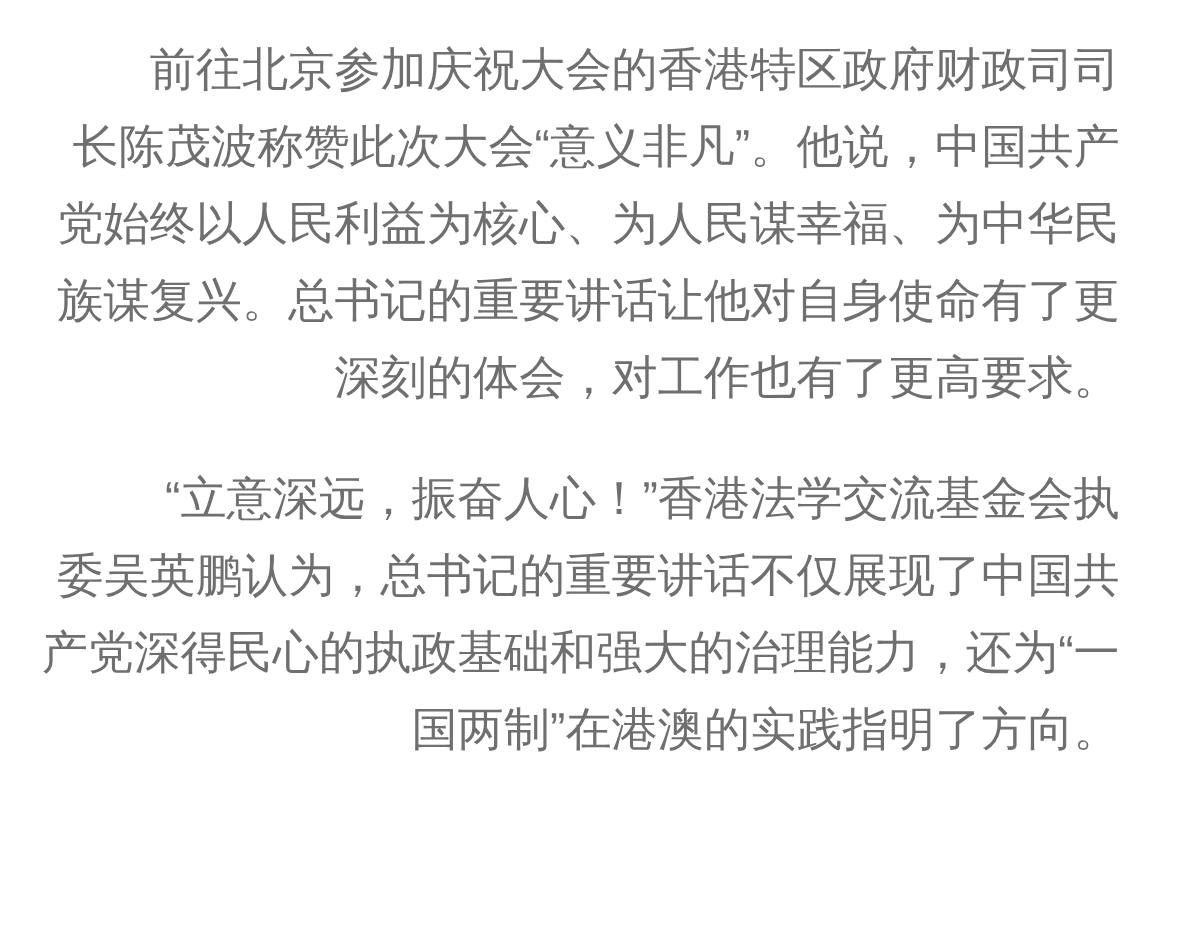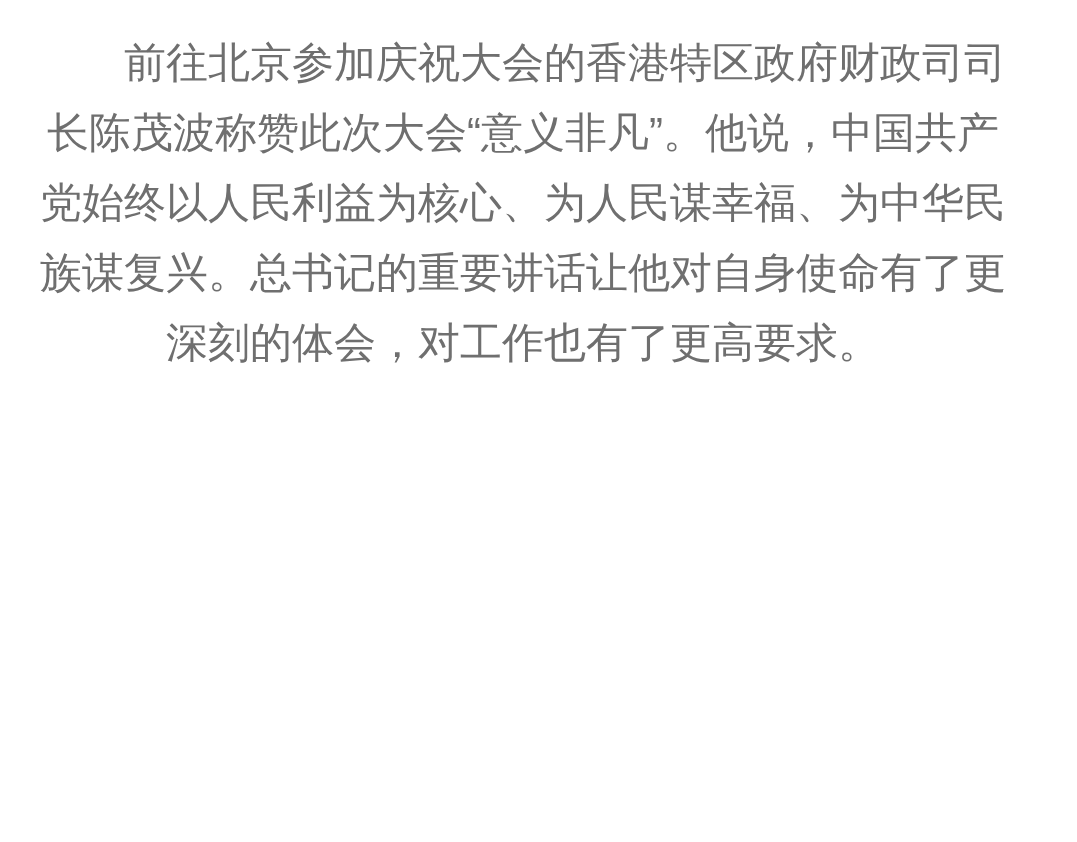--- a/index.html
+++ b/index.html
@@ -26,23 +26,24 @@
     margin: 0 0 38px 0;
     text-indent: 2em;
     white-space: nowrap;
   }
   .article-paragraph {
     font-size: 42px;
     line-height: 70px;
     font-weight: 400;
     margin: 0 0 40px 0;
     text-indent: 2em;
-    text-align: center;
+    text-align: right;
     word-break: break-all;
     overflow-wrap: break-word;
   }
 </style>
 </head>
 <body>
 
 <main class="article">
   <p class="article-paragraph">前往北京参加庆祝大会的香港特区政府财政司司长陈茂波称赞此次大会“意义非凡”。他说，中国共产党始终以人民利益为核心、为人民谋幸福、为中华民族谋复兴。总书记的重要讲话让他对自身使命有了更深刻的体会，对工作也有了更高要求。</p>
+  <p class="article-paragraph">“立意深远，振奋人心！”香港法学交流基金会执委吴英鹏认为，总书记的重要讲话不仅展现了中国共产党深得民心的执政基础和强大的治理能力，还为“一国两制”在港澳的实践指明了方向。</p>
 </main>
 
 </body></html>

